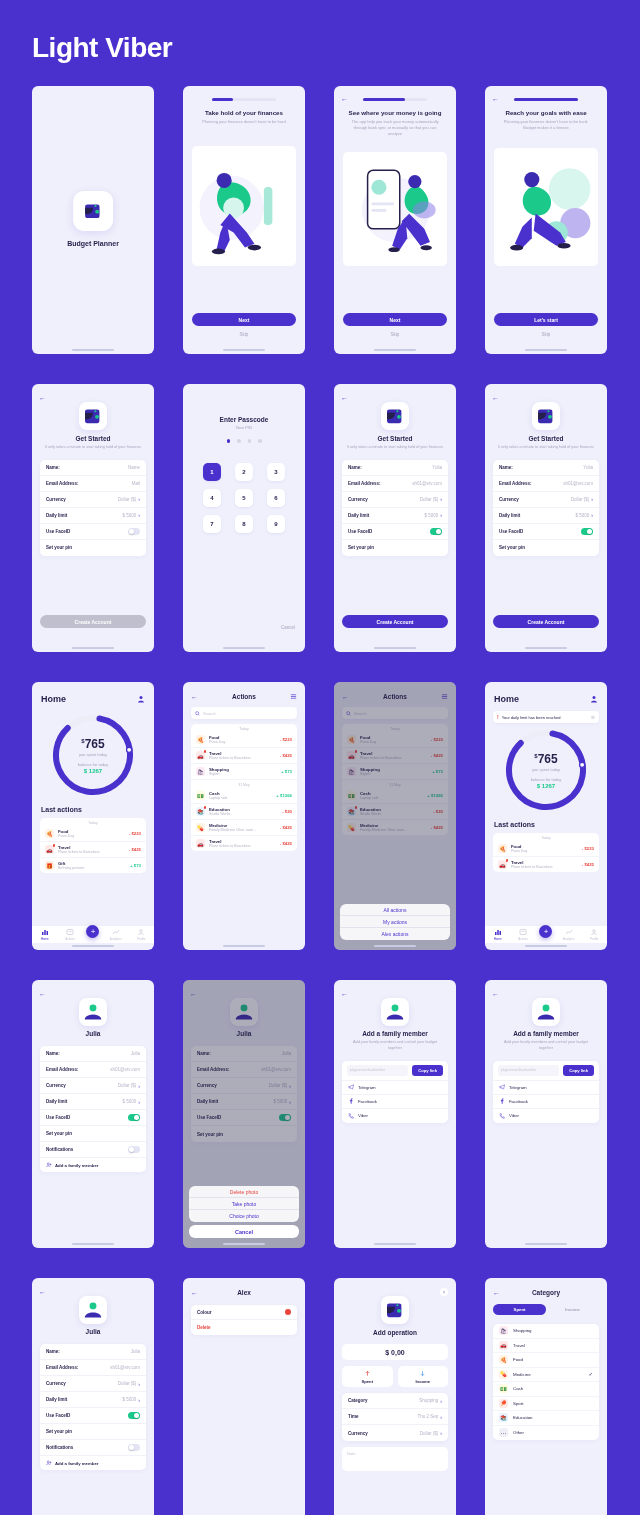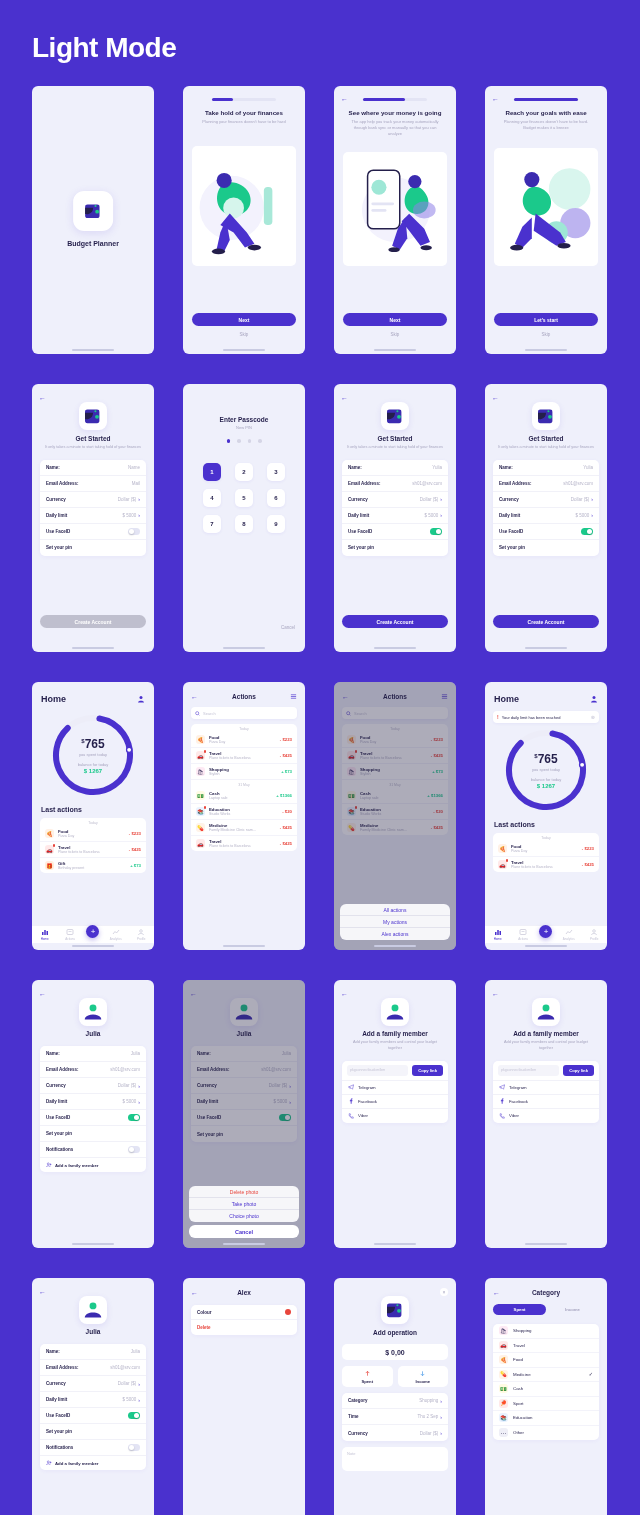--- a/index.html
+++ b/index.html
@@ -227,21 +227,21 @@
   .catrow { display: flex; align-items: center; gap: 5px; padding: 0 6px; height: 14.5px; font-size: 4.4px; color: #241F4B; border-bottom: 0.5px solid #F3F3FA; }
   .catrow:last-child { border-bottom: none; }
   .check { margin-left: auto; color: #241F4B; font-size: 5px; }
   .colorrow { display: flex; align-items: center; padding: 0 6px; height: 15px; font-size: 4.5px; font-weight: bold; color: #241F4B; border-bottom: 0.5px solid #F1F1F8; }
   .swatch { margin-left: auto; width: 6px; height: 6px; border-radius: 50%; background: #E8453C; }
   .deleterow { padding: 0 6px; height: 15px; display: flex; align-items: center; font-size: 4.5px; font-weight: bold; color: #E8453C; }
 </style>
 </head>
 <body>
 
-<div class="page-title">Light Mode</div>
+<div class="page-title">Light Viber</div>
 
 <div class="grid">
 
   <div class="phone">
     <div class="splash-center">
       <div class="app-icon">
         <svg class="wallet" viewBox="0 0 24 20">
           <path d="M2 5 C2 3 3 2 5 2 L17 2 C19 2 20 3 20 5 L20 16 C20 18 19 19 17 19 L5 19 C3 19 2 18 2 16 Z" fill="#3B2BB0"></path>
           <path d="M2 6 L12 6 C12 12 7 15 2 14 Z" fill="#241F4B"></path>
           <circle cx="17" cy="11" r="2.4" fill="#1BC98B"></circle>

